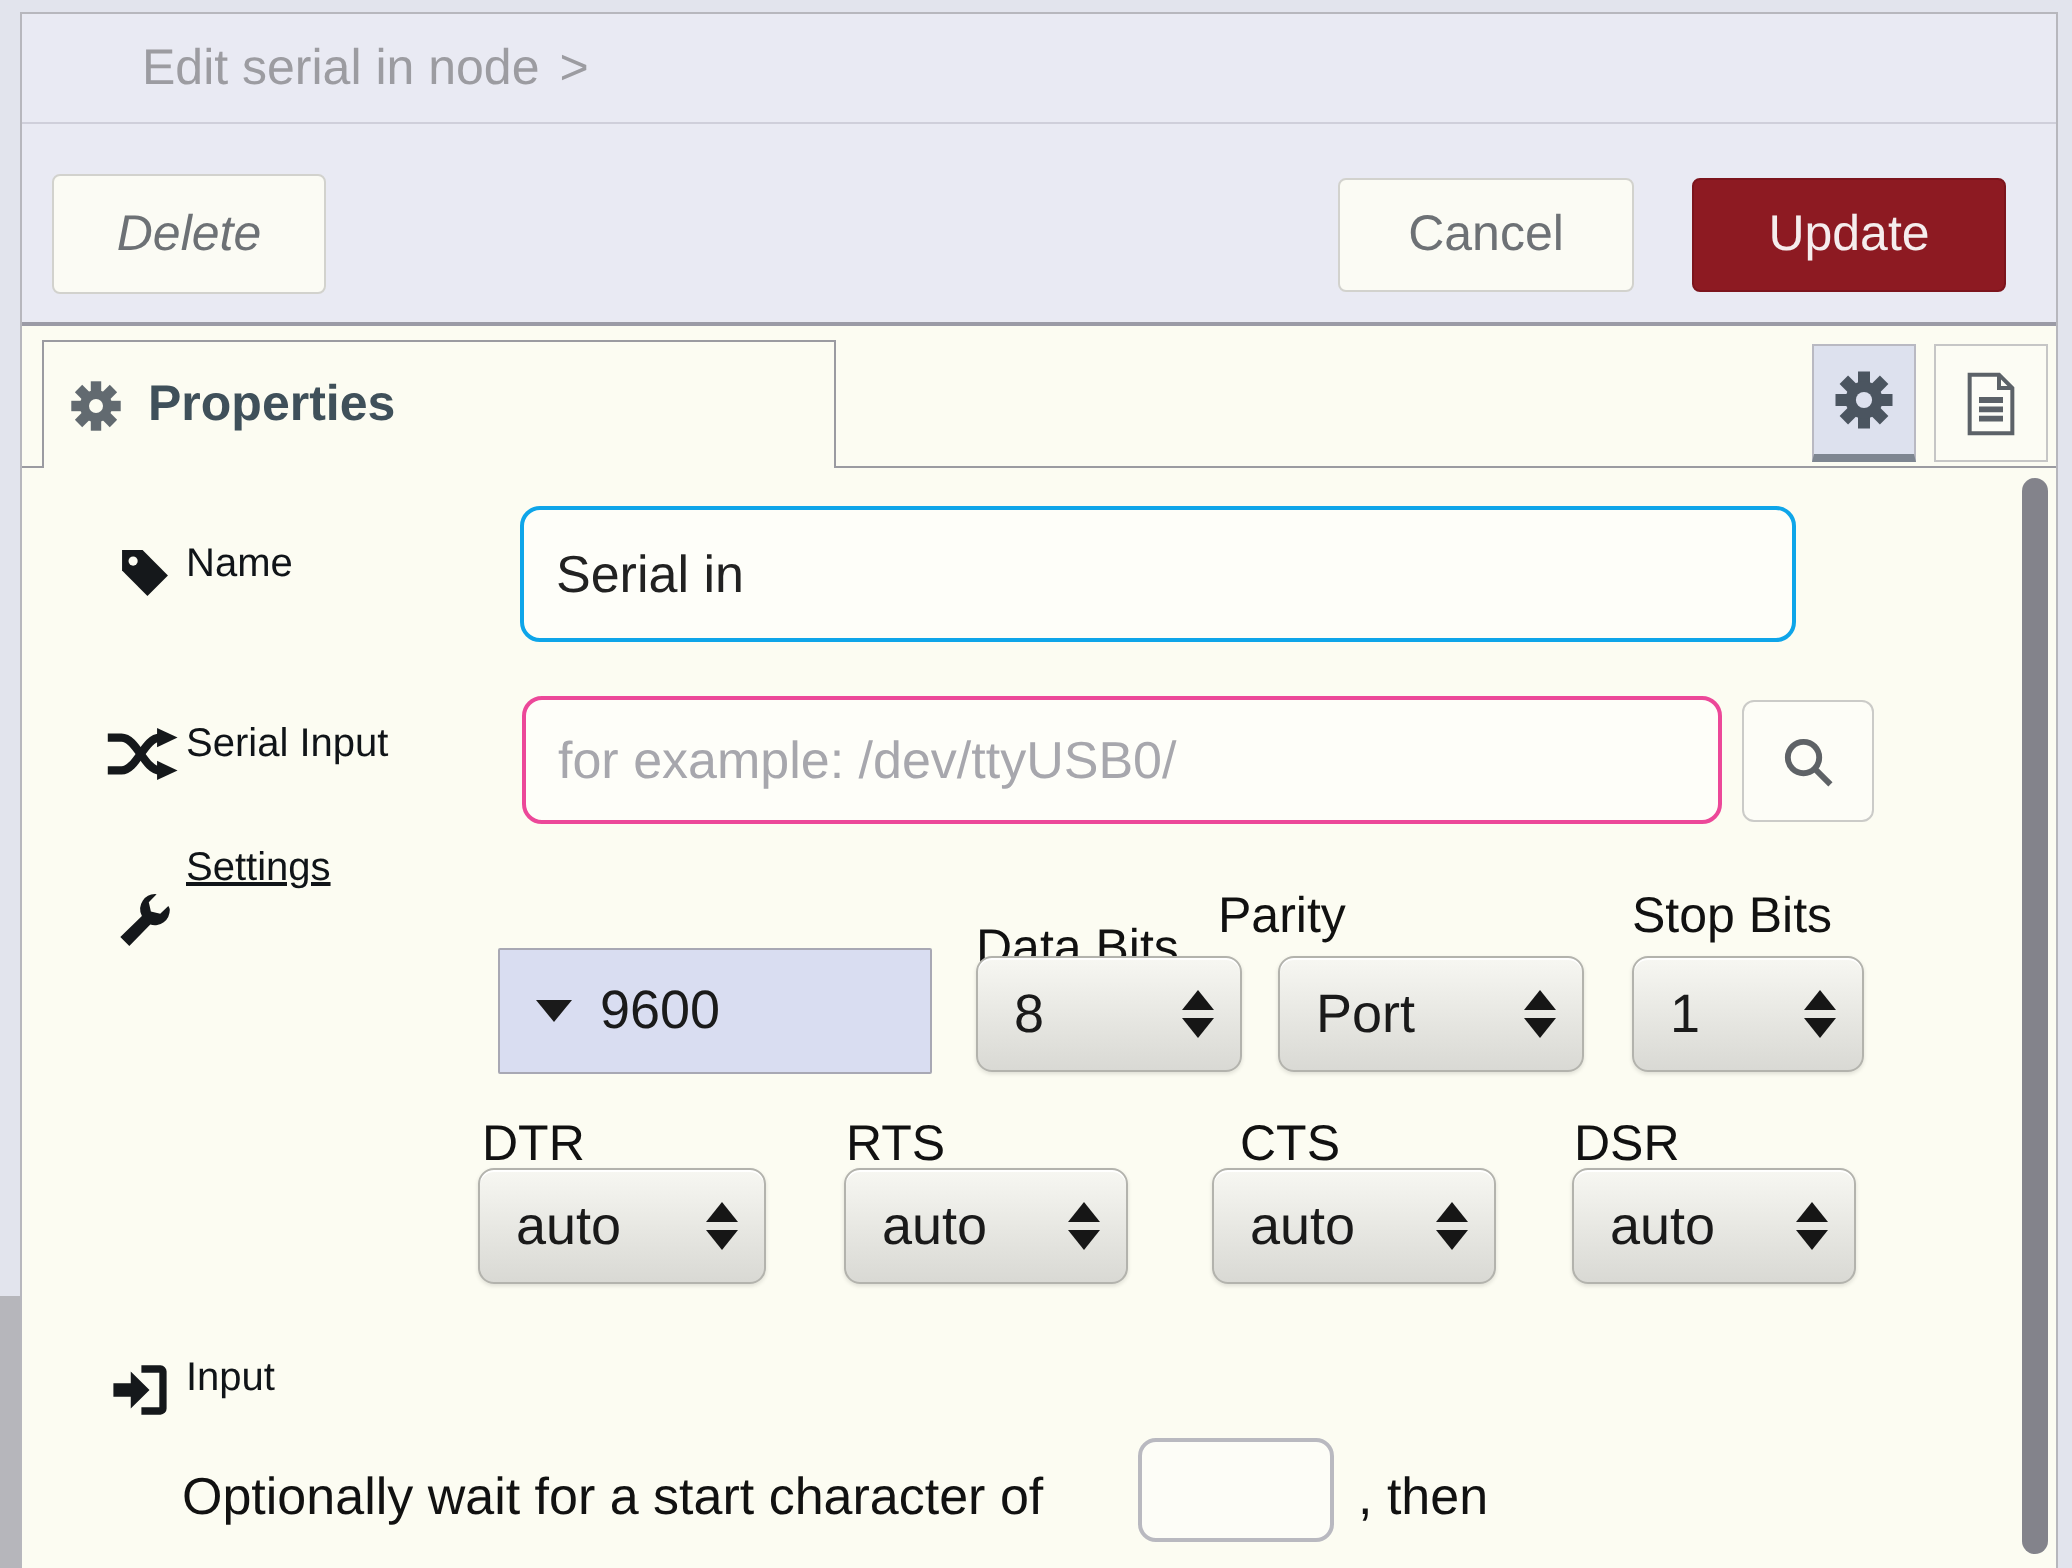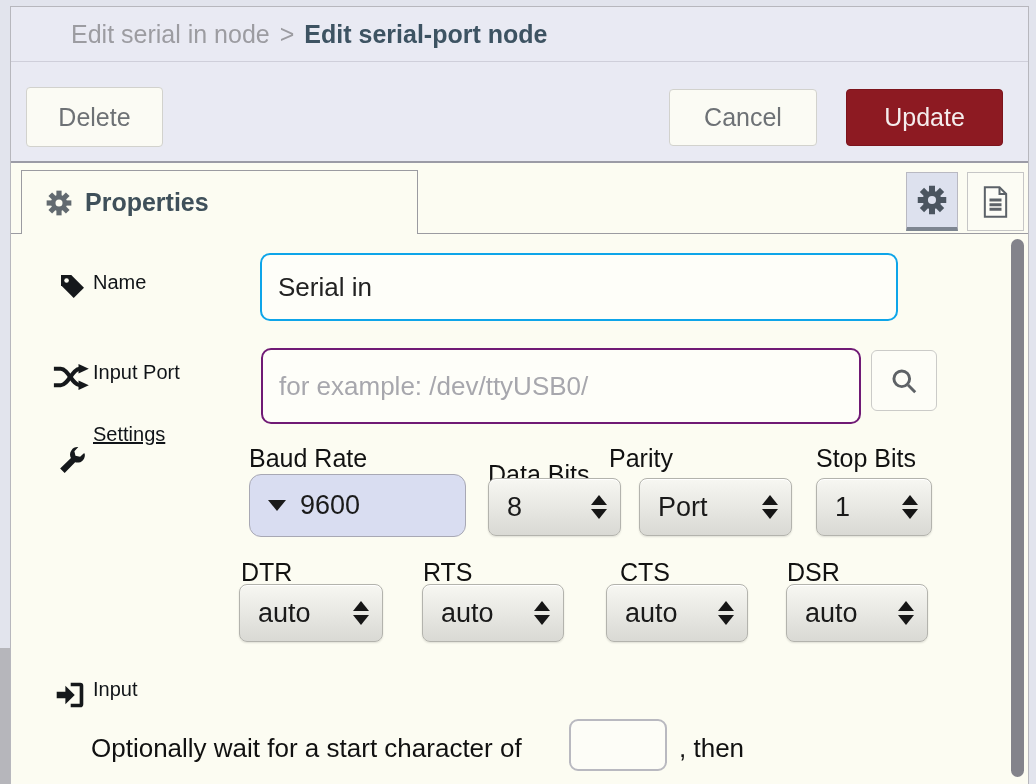--- a/index.html
+++ b/index.html
@@ -30,57 +30,57 @@
   .tray-toolbar {
     position:absolute; left:0; top:55px; right:0; height:101px;
     background:#e9eaf3; border-bottom:2px solid #9b9ba6;
   }
   .btn {
     position:absolute; font-size:25px; text-align:center;
     border-radius:4px; cursor:pointer;
     display:flex; align-items:center; justify-content:center;
   }
   .btn-plain { background:#fbfbf4; border:1px solid #d2d2cd; color:#6d7175; }
-  .btn-delete { left:15px; top:25px; width:137px; height:60px; }
+  .btn-delete { left:15px; top:25px; width:137px; height:60px;font-style:italic; }
   .btn-cancel { left:658px; top:27px; width:148px; height:57px; }
   .btn-update { left:835px; top:27px; width:157px; height:57px; background:#8d1a22; color:#f5eded; border:1px solid #7c141c; }
   
   .tab-line { position:absolute; left:0; top:226px; right:0; height:1px; background:#9b9ba1; }
   .tab-active {
     position:absolute; left:10px; top:163px; width:397px; height:64px;
     background:#fcfcf2; border:1px solid #9b9ba1; border-bottom:none; z-index:2;
-    display:flex; align-items:center; padding-left:24px; gap:13px;
+    display:flex; align-items:center; padding-left:13px; gap:13px;
   }
   .tab-active .tab-label { font-size:25px; font-weight:bold; color:#3f505a; }
   .icon-btn {
     position:absolute; z-index:2; display:flex; align-items:center; justify-content:center;
     cursor:pointer;
   }
   .gear-btn { left:895px; top:165px; width:52px; height:59px; background:#dde1ee; border:1px solid #b9b9c2; border-bottom:4px solid #7e8691; }
   .doc-btn  { left:956px; top:165px; width:57px; height:59px; background:#fcfcf4; border:1px solid #c6c6c6; }
   
   .flabel { position:absolute; font-size:20px; color:#101418; white-space:nowrap; }
   .ficon  { position:absolute; }
   .txt-input {
     position:absolute; font-size:26px; color:#222; background:#fefef9;
     border-radius:10px; padding:0 16px; outline:none;
     font-family:"Liberation Sans","DejaVu Sans",sans-serif;
   }
   .txt-input::placeholder { color:#a7a7ad; opacity:1; }
   #name-input   { left:249px; top:246px; width:638px; height:68px; border:2px solid #0ea5e9; }
-  #serial-input { left:250px; top:341px; width:600px; height:76px; border:2px solid #701a75; }
+  #serial-input { left:250px; top:341px; width:600px; height:64px; border:2px solid #ec4899; }
   .search-btn {
     position:absolute; left:860px; top:343px; width:66px; height:61px;
     background:#fdfdf7; border:1px solid #cbcbc8; border-radius:6px;
     display:flex; align-items:center; justify-content:center; cursor:pointer;
   }
   .col-head { position:absolute; font-size:25px; color:#111; white-space:nowrap; }
   .baud-dd {
     position:absolute; left:238px; top:467px; width:217px; height:63px;
-    background:#d9ddf1; border:1px solid #a8a8b4; border-radius:12px;
+    background:#d9ddf1; border:1px solid #a8a8b4; border-radius:1px;
     display:flex; align-items:center; cursor:pointer;
   }
   .caret-down {
     width:0; height:0; margin-left:18px;
     border-left:9px solid transparent; border-right:9px solid transparent;
     border-top:11px solid #1a1a1a;
   }
   .baud-dd .dd-value { font-size:27px; color:#1a1a1a; margin-left:14px; }
   .sel {
     position:absolute; height:58px;
@@ -112,21 +112,20 @@
 </head>
 <body>
 
 <div class="left-page-scroll"></div>
 
 <div class="dialog">
 
   <div class="tray-header">
     <span class="crumb-parent">Edit serial in node</span>
     <span class="crumb-sep">&gt;</span>
-    <span class="crumb-title">Edit serial-port node</span>
   </div>
 
   <div class="tray-toolbar">
     <div class="btn btn-plain btn-delete">Delete</div>
     <div class="btn btn-update">Update</div>
     <div class="btn btn-plain btn-cancel">Cancel</div>
   </div>
 
   <div class="tab-line"></div>
   <div class="tab-active">
@@ -181,39 +180,38 @@
   <span class="ficon" style="left:42px; top:357px;">
     <svg width="36" height="26" viewBox="0 0 26 19">
       <g stroke="#15181b" stroke-width="3" fill="none">
         <path d="M0.5 3.5h5c5.5 0 8.5 12 14 12"></path>
         <path d="M0.5 15.5h5c5.5 0 8.5-12 14-12"></path>
       </g>
       <polygon points="18.5,0 26,3.5 18.5,7" fill="#15181b"></polygon>
       <polygon points="18.5,12 26,15.5 18.5,19" fill="#15181b"></polygon>
     </svg>
   </span>
-  <span class="flabel" style="left:82px; top:354px;">Input Port</span>
+  <span class="flabel" style="left:82px; top:354px;">Serial Input</span>
   <input class="txt-input" id="serial-input" type="text" placeholder="for example: /dev/ttyUSB0/" style="">
   <div class="search-btn">
     <span>
       <svg width="28" height="28" viewBox="0 0 20 20" fill="none" stroke="#5e6266" stroke-width="2.1">
         <circle cx="8.4" cy="8.4" r="5.6"></circle>
         <path d="M12.9 12.9L18 18"></path>
       </svg>
     </span>
   </div>
 
   <span class="ficon" style="left:46px; top:438px;">
     <svg width="30" height="30" viewBox="0 0 20 20">
       <path fill="#15181b" d="M18.6 6.7a5 5 0 0 1-6.5 4.8l-7 7.2-3-3 7.2-7A5 5 0 0 1 14.2 1.4l-2.6 2.7.7 3.1 3.1.7 2.7-2.6c.3.4.5.9.5 1.4z"></path>
     </svg>
   </span>
   <span class="flabel" style="left:82px; top:416px;text-decoration:underline;">Settings</span>
 
-  <span class="col-head" style="left:238px; top:437px;">Baud Rate</span>
   <div class="baud-dd">
     <span class="caret-down"></span>
     <span class="dd-value">9600</span>
   </div>
 
   <span class="col-head" style="left:477px; top:437px;margin-top:16px;">Data Bits</span>
   <div class="sel" id="sel-databits">
     <span class="sel-value">8</span>
     <span class="spinner">
         <span class="spin-up" style="display:block;"></span>

